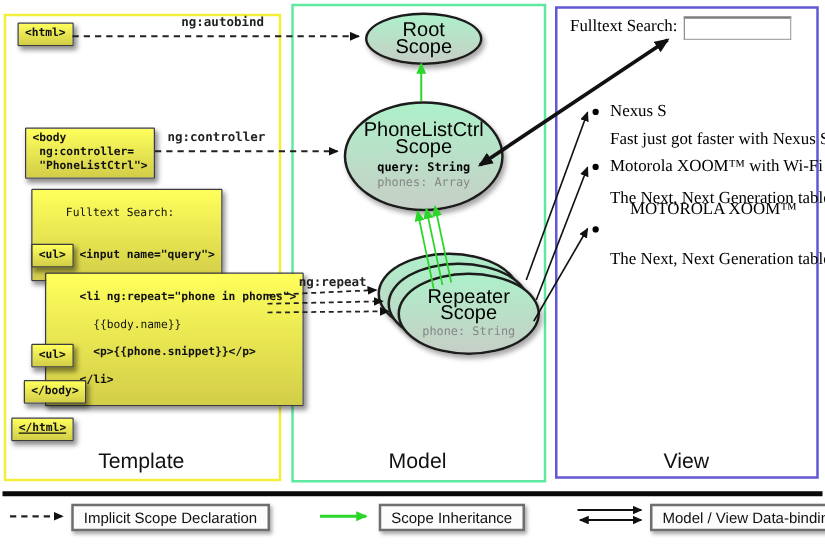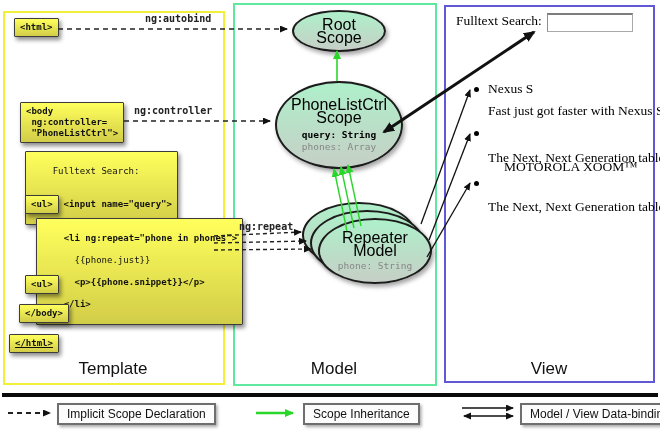--- a/index.html
+++ b/index.html
@@ -57,21 +57,21 @@
  ng:controller=
  "PhoneListCtrl"&gt;</div>
   <div class="code-box" style="left:25px;top:151px;">
     <span class="normal">Fulltext Search:</span>
     <br>
     <span>  &lt;input name="query"&gt;</span>
   </div>
   <div class="code-box" style="left:25px;top:195px;">&lt;ul&gt;</div>
   <div class="code-box" style="left:36px;top:218px;">
     <span>&lt;li ng:repeat="phone in phones"&gt;</span><br>
-    <span class="normal">  {{phone.just}}</span><br>
+    <span class="normal">  {{body.name}}</span><br>
     <span>  &lt;p&gt;{{phone.snippet}}&lt;/p&gt;</span><br>
     <span>&lt;/li&gt;</span>
   </div>
   <div class="code-box" style="left:25px;top:275px;">&lt;ul&gt;</div>
   <div class="code-box" style="left:19px;top:304px;">&lt;/body&gt;</div>
   <div class="code-box" style="left:9px;top:334px;text-decoration:underline;">&lt;/html&gt;</div>
 
   <div class="mono-label" style="left:145px;top:13px;">ng:autobind</div>
   <div class="mono-label" style="left:134px;top:105px;">ng:controller</div>
   <div class="mono-label" style="left:239px;top:221px;">ng:repeat</div>
@@ -85,32 +85,33 @@
     <div class="ellipse-title">PhoneListCtrl
 Scope</div>
     <div class="ellipse-prop prop-bold" style="margin-top:5px;">query: String</div>
     <div class="ellipse-prop prop-gray">phones: Array</div>
   </div>
 
   <div class="ellipse" style="left:302px;top:202px;width:110px;height:62px;"></div>
   <div class="ellipse" style="left:310px;top:210px;width:110px;height:62px;"></div>
   <div class="ellipse" style="left:318px;top:218px;width:110px;height:62px;">
     <div class="ellipse-title">Repeater
-Model</div>
+Scope</div>
     <div class="ellipse-prop prop-gray" style="margin-top:3px;">phone: String</div>
   </div>
 
   <div class="serif" style="left:456px;top:13px;">Fulltext Search:</div>
   <div class="search-input" style="left:547px;top:13px;width:84px;height:16px;"></div>
 
   <div class="bullet" style="left:474px;top:87px;"></div>
   <div class="serif" style="left:488px;top:81px;">Nexus S</div>
   <div class="serif" style="left:488px;top:103px;">Fast just got faster with Nexus S.</div>
 
   <div class="bullet" style="left:474px;top:131px;"></div>
+  <div class="serif" style="left:488px;top:125px;">Motorola XOOM™ with Wi-Fi</div>
   <div class="serif" style="left:488px;top:150px;">The Next, Next Generation tablet.</div>
 
   <div class="bullet" style="left:474px;top:181px;"></div>
   <div class="serif" style="left:488px;top:159px;margin-left:16px;">MOTOROLA XOOM™</div>
   <div class="serif" style="left:488px;top:199px;">The Next, Next Generation tablet.</div>
 
   <div class="divider" style="left:2px;top:393px;width:656px;height:4px;"></div>
   <div class="legend-box" style="left:57px;top:403px;">Implicit Scope Declaration</div>
   <div class="legend-box" style="left:303px;top:403px;">Scope Inheritance</div>
   <div class="legend-box" style="left:520px;top:403px;">Model / View Data-binding</div>

